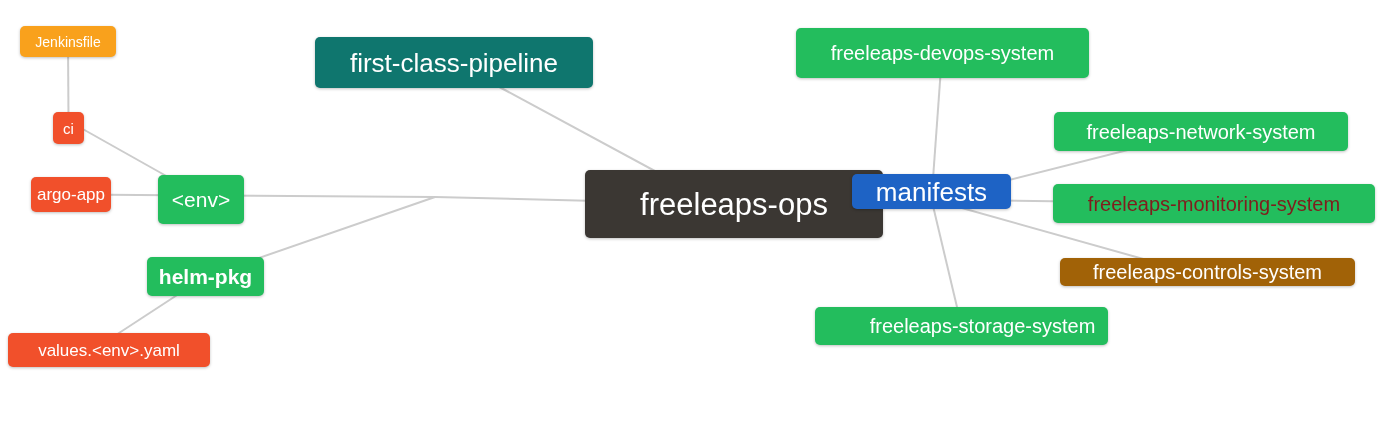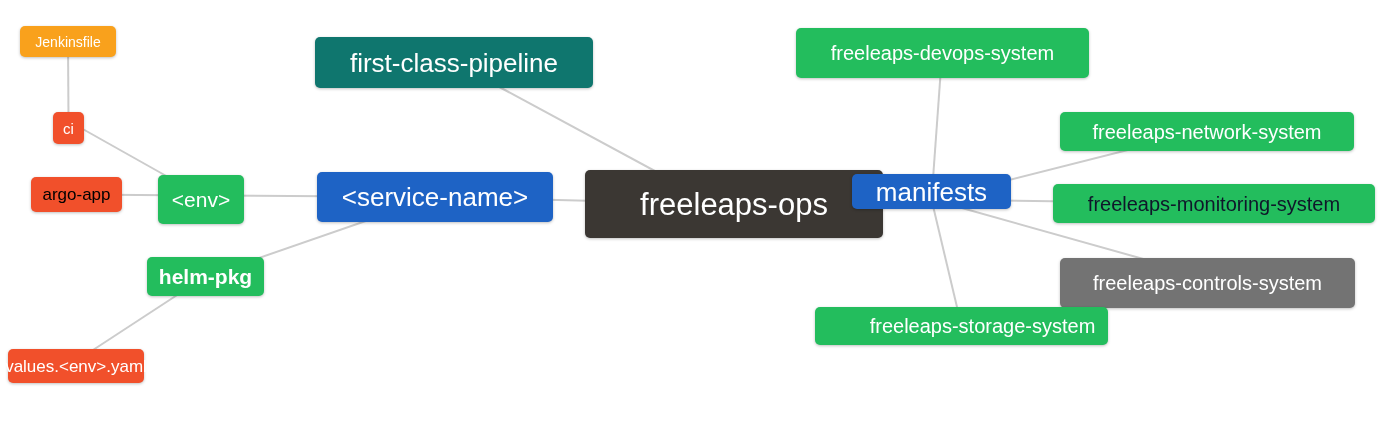--- a/index.html
+++ b/index.html
@@ -60,27 +60,26 @@
       <line x1="716" y1="204" x2="931.5" y2="199.5" stroke="#cccccc" stroke-width="2"></line>
       <line x1="931.5" y1="199.5" x2="942.5" y2="47" stroke="#cccccc" stroke-width="2"></line>
       <line x1="931.5" y1="199.5" x2="1201" y2="131.5" stroke="#cccccc" stroke-width="2"></line>
       <line x1="931.5" y1="199.5" x2="1214" y2="203.5" stroke="#cccccc" stroke-width="2"></line>
       <line x1="931.5" y1="199.5" x2="1207.5" y2="277" stroke="#cccccc" stroke-width="2"></line>
       <line x1="931.5" y1="199.5" x2="961.5" y2="326" stroke="#cccccc" stroke-width="2"></line>
     </svg>
   <div class="node-layer">
       <div class="node" style="left: 20px; top: 26px; width: 96px; height: 31px; font-size: 14px; background: rgb(249, 161, 28); color: rgb(255, 255, 255);">Jenkinsfile</div>
       <div class="node" style="left: 53px; top: 105px; width: 31px; height: 32px; font-size: 15px; background: rgb(241, 80, 43); color: rgb(255, 255, 255); margin-top: 7px;">ci</div>
-      <div class="node" style="left: 31px; top: 177px; width: 91px; height: 35px; font-size: 17px; background: rgb(241, 80, 43); color: #000000;">argo-app</div>
+      <div class="node" style="left: 31px; top: 177px; width: 80px; height: 35px; font-size: 17px; background: rgb(241, 80, 43); color: #ffffff;">argo-app</div>
       <div class="node" style="left: 158px; top: 175px; width: 86px; height: 49px; font-size: 21px; background: rgb(35, 189, 93); color: rgb(255, 255, 255);">&lt;env&gt;</div>
       <div class="node" style="left: 147px; top: 257px; width: 117px; height: 39px; font-size: 21px; background: rgb(35, 189, 93); color: rgb(255, 255, 255); font-weight: bold;">helm-pkg</div>
-      <div class="node" style="left: 8px; top: 333px; width: 136px; height: 34px; font-size: 17px; background: rgb(241, 80, 43); color: rgb(255, 255, 255); margin-top: 16px;">values.&lt;env&gt;.yaml</div>
+      <div class="node" style="left: 8px; top: 333px; width: 202px; height: 34px; font-size: 17px; background: rgb(241, 80, 43); color: rgb(255, 255, 255);">values.&lt;env&gt;.yaml</div>
       <div class="node" style="left: 315px; top: 37px; width: 278px; height: 51px; font-size: 26px; background: #0f766e; color: rgb(255, 255, 255);">first-class-pipeline</div>
-      <div class="node" style="left: 317px; top: 172px; width: 236px; height: 50px; font-size: 26px; background: rgb(30, 99, 197); color: rgb(255, 255, 255);">&lt;service-name&gt;</div>
       <div class="node" style="left: 585px; top: 170px; width: 298px; height: 68px; font-size: 31px; background: rgb(59, 55, 51); color: rgb(255, 255, 255);">freeleaps-ops</div>
       <div class="node" style="left: 852px; top: 174px; width: 159px; height: 35px; font-size: 26px; background: rgb(30, 99, 197); color: rgb(255, 255, 255);">manifests</div>
       <div class="node" style="left: 796px; top: 28px; width: 293px; height: 50px; font-size: 20px; background: rgb(35, 189, 93); color: rgb(255, 255, 255);">freeleaps-devops-system</div>
-      <div class="node" style="left: 1054px; top: 112px; width: 294px; height: 39px; font-size: 20px; background: rgb(35, 189, 93); color: rgb(255, 255, 255); margin-left: 6px;">freeleaps-network-system</div>
-      <div class="node" style="left: 1053px; top: 184px; width: 322px; height: 39px; font-size: 20px; background: rgb(35, 189, 93); color: #0f172a;">freeleaps-monitoring-system</div>
-      <div class="node" style="left: 1060px; top: 258px; width: 295px; height: 50px; font-size: 20px; background: #737373; color: rgb(255, 255, 255);">freeleaps-controls-system</div>
+      <div class="node" style="left: 1054px; top: 112px; width: 294px; height: 39px; font-size: 20px; background: rgb(35, 189, 93); color: rgb(255, 255, 255);">freeleaps-network-system</div>
+      <div class="node" style="left: 1053px; top: 184px; width: 322px; height: 39px; font-size: 20px; background: rgb(35, 189, 93); color: #7f1d1d;">freeleaps-monitoring-system</div>
+      <div class="node" style="left: 1060px; top: 258px; width: 295px; height: 28px; font-size: 20px; background: #a16207; color: rgb(255, 255, 255);">freeleaps-controls-system</div>
       <div class="node" style="left: 815px; top: 307px; width: 293px; height: 38px; font-size: 20px; background: rgb(35, 189, 93); color: rgb(255, 255, 255); padding-left: 48px;">freeleaps-storage-system</div>
     </div>
 </div>
 
 </body></html>

